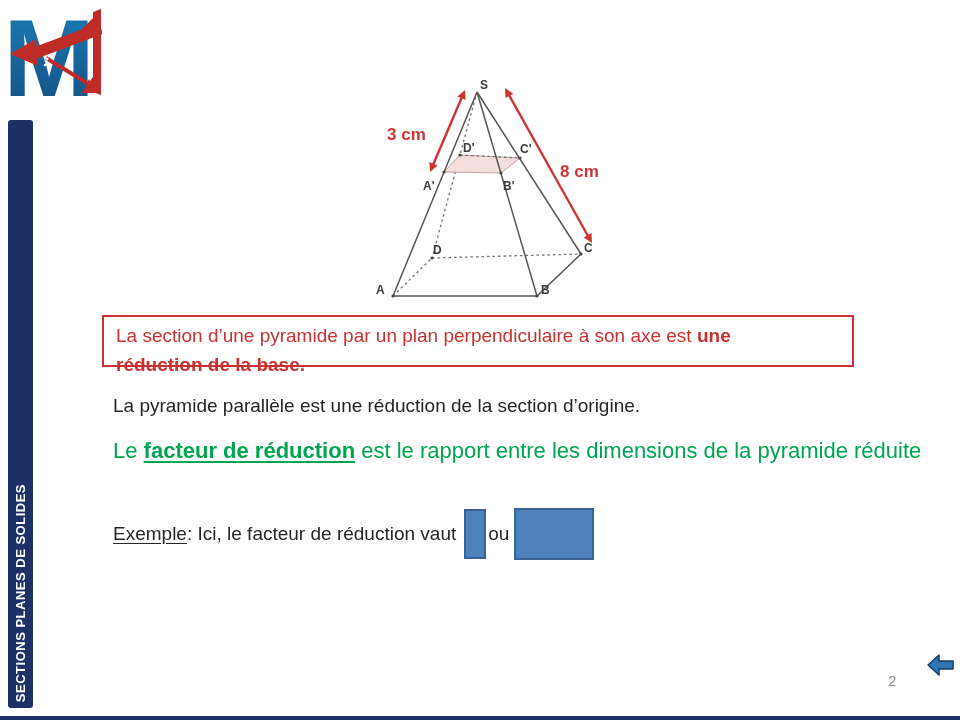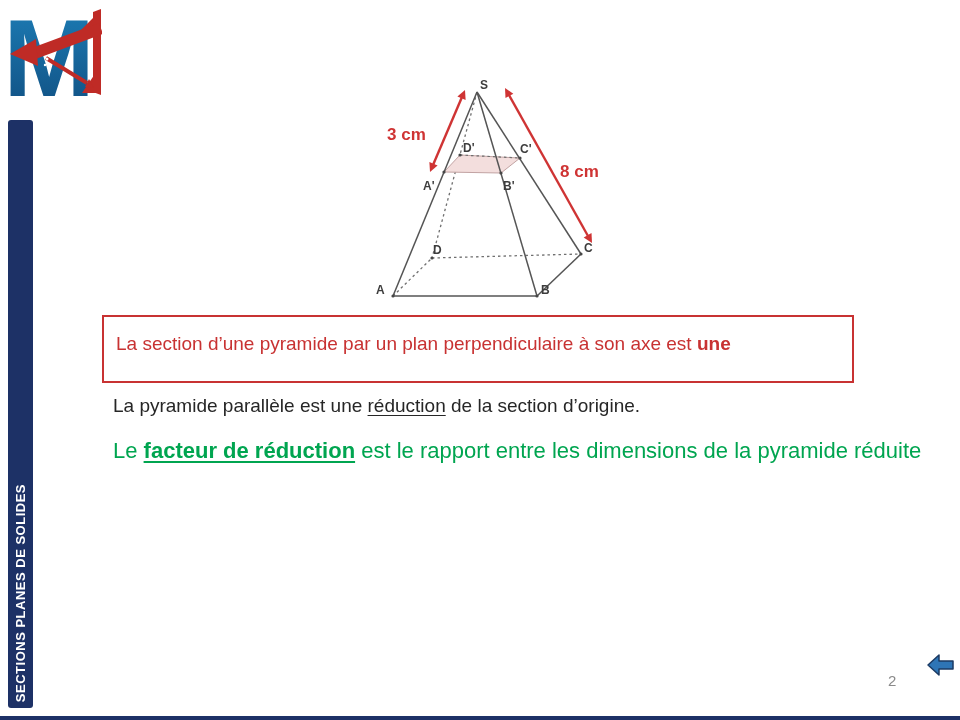--- a/index.html
+++ b/index.html
@@ -26,31 +26,31 @@
     font-size:19px;font-weight:bold;color:var(--ink);
     text-decoration:underline;text-decoration-thickness:1.5px;text-underline-offset:4px;
   }
   
   #diagram{position:absolute;left:370px;top:75px;}
   #diagram text{font-family:"Liberation Sans","DejaVu Sans",sans-serif;}
   .vlabel{font-size:12px;font-weight:bold;fill:#3d3d3d;}
   .measure{font-size:17px;font-weight:bold;fill:var(--red-bright);}
   
   #callout{
-    position:absolute;left:102px;top:315px;width:752px;height:68px;box-sizing:border-box;
-    border:2px solid var(--red-box);padding:12px 12px;
+    position:absolute;left:102px;top:315px;width:752px;height:52px;box-sizing:border-box;
+    border:2px solid var(--red-box);padding:4px 12px;
     font-size:19px;line-height:29px;color:var(--red-box);
   }
   .b{font-weight:bold;}
   
   #statement{
     position:absolute;left:113px;top:395px;width:830px;
     font-size:19px;color:var(--ink);white-space:nowrap;
   }
-  #statement .u{text-decoration:underline;text-underline-offset:3px;}
+  #statement .u{text-underline-offset:3px;}
   
   #green-note{
     position:absolute;left:113px;top:436px;width:840px;
     font-size:22px;line-height:29px;color:var(--green);
   }
   #green-note .emph{
     font-weight:bold;text-decoration:underline;text-underline-offset:3px;
   }
   
   #example-row{
@@ -150,30 +150,37 @@
     <text class="vlabel" x="214" y="177">C</text>
     <text class="vlabel" x="63" y="179">D</text>
     <text class="vlabel" x="53" y="115">A'</text>
     <text class="vlabel" x="133" y="115">B'</text>
     <text class="vlabel" x="150" y="78">C'</text>
     <text class="vlabel" x="93" y="77">D'</text>
   </svg>
 
   <div id="callout">
     <span>La section d’une pyramide par un plan perpendiculaire à son axe est </span><span class="b">une</span><br>
+    <span class="b">réduction de la base.</span>
   </div>
 
   <div id="statement">
     <span>La pyramide parallèle est une </span><span class="u">réduction</span><span> de la section d’origine.</span>
   </div>
 
   <div id="green-note">
     <span>Le </span><span class="emph">facteur de réduction</span><span> est le rapport entre les dimensions de la pyramide réduite</span><br>
   </div>
 
+  <div id="example-row">
+    <span><span class="u">Exemple</span><span>: Ici, le facteur de réduction vaut</span></span>
+    <div id="mask-1" class="answer-mask"></div>
+    <span id="or-word">ou</span>
+    <div id="mask-2" class="answer-mask"></div>
+  </div>
 
   <div id="page-num">2</div>
   <svg id="back-arrow" width="30" height="28" viewBox="0 0 30 28">
     <polygon points="2,14 13,4 13,10 27,10 27,18 13,18 13,24" style="fill:var(--nav-arrow)" stroke="#1b3a63" stroke-width="1.5" stroke-linejoin="round"></polygon>
   </svg>
   <div id="bottom-rule"></div>
 
 </div>
 
 </body></html>

